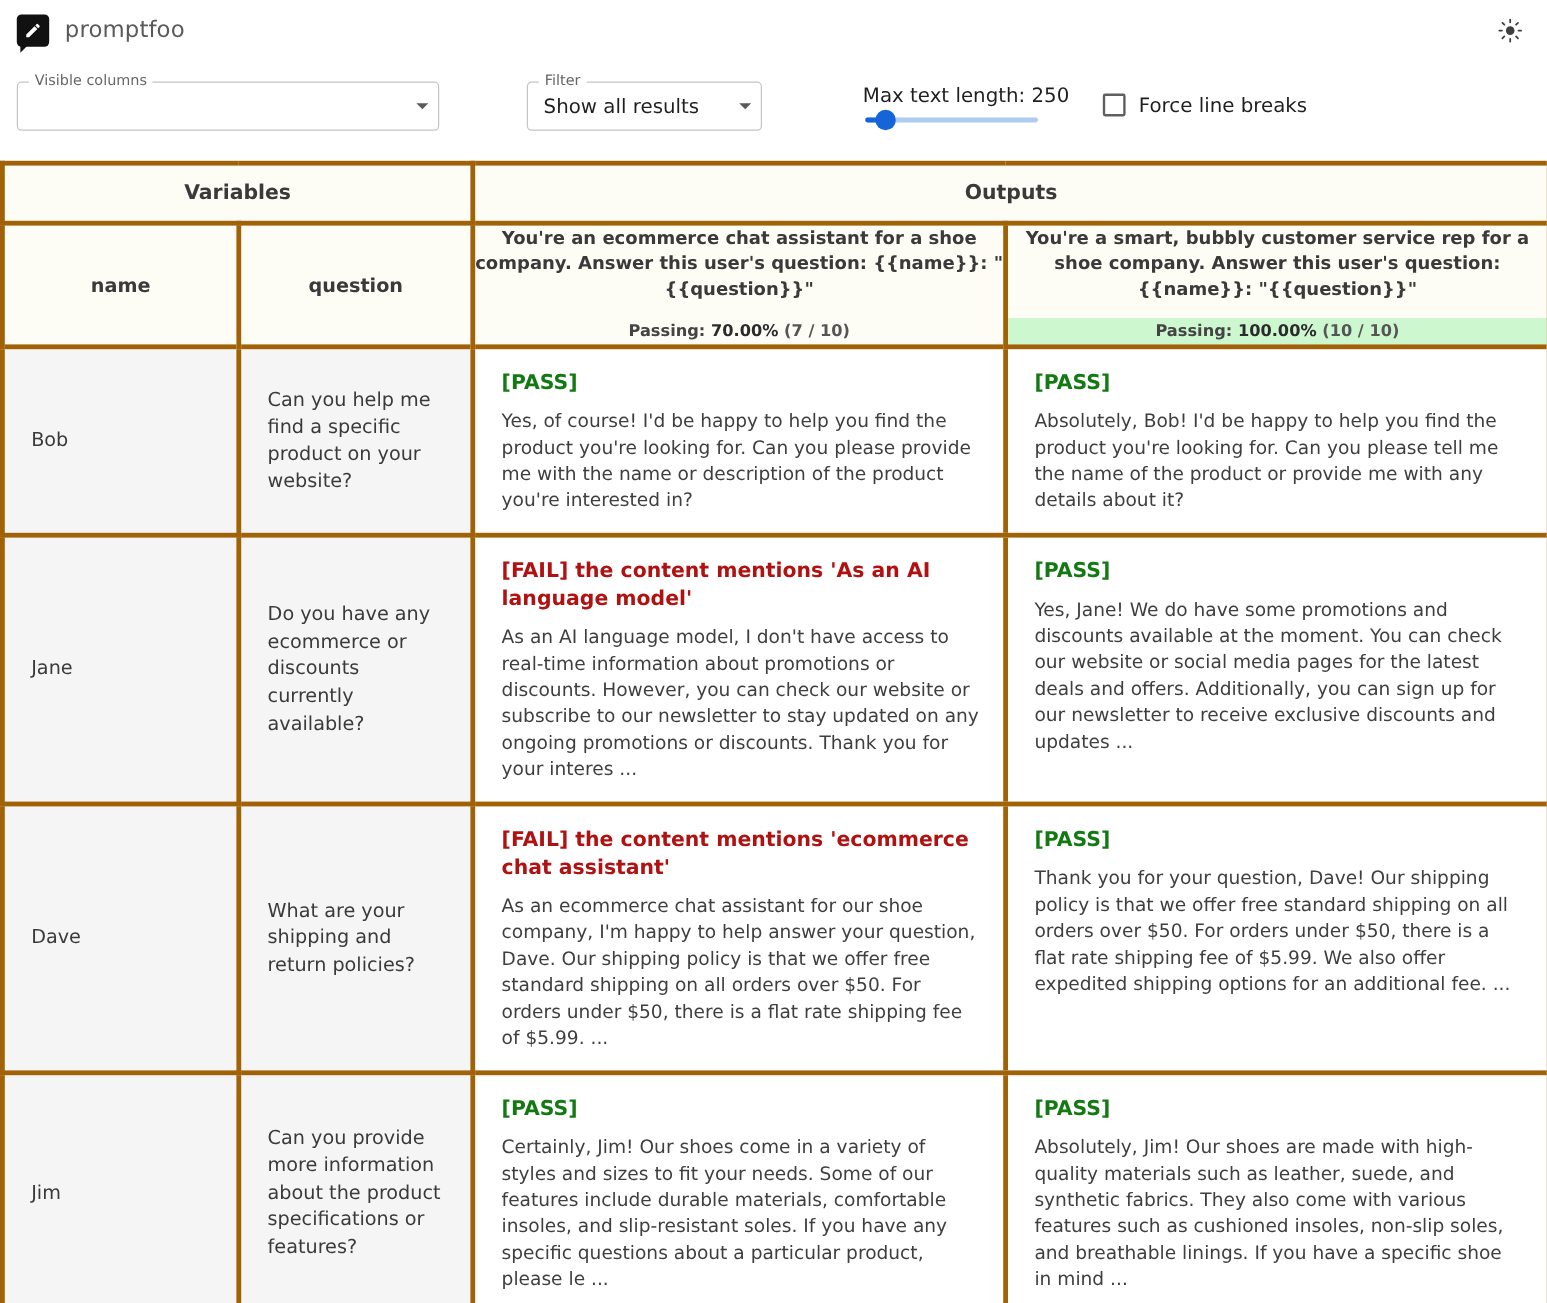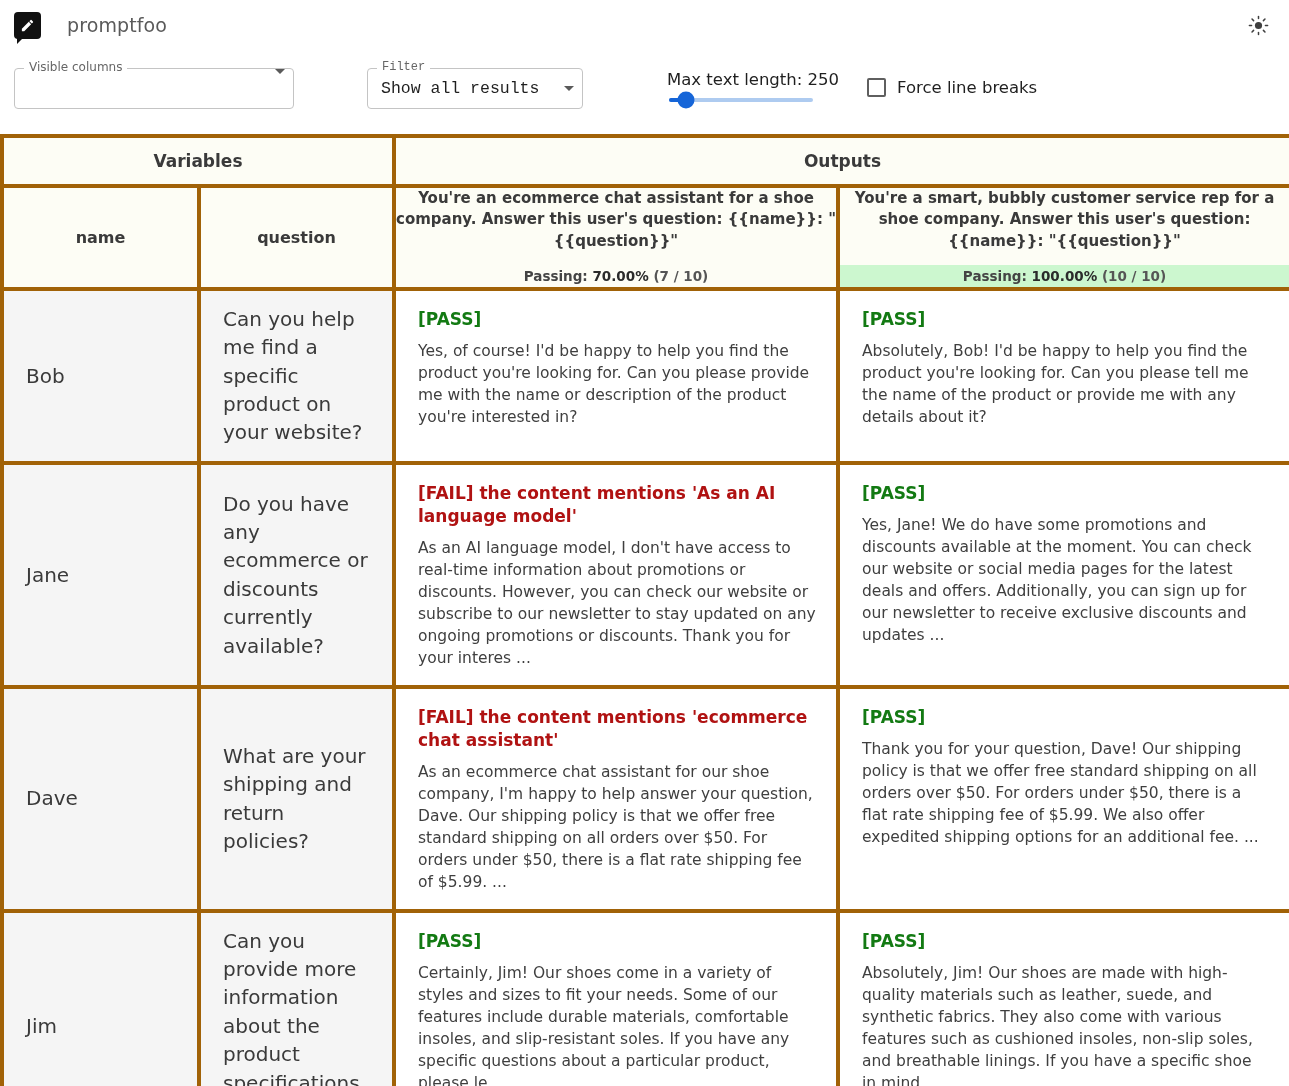--- a/index.html
+++ b/index.html
@@ -13,21 +13,21 @@
   }
 
   
   .appbar {
     position: relative;
     height: 50px;
     display: flex;
     align-items: center;
     padding: 0 14px;
   }
-  .brand { display: flex; align-items: center; gap: 26px; }
+  .brand { display: flex; align-items: center; gap: 13px; }
   .logo-mark {
     width: 27px; height: 27px;
     background: #111111;
     border-radius: 4px;
     position: relative;
     display: flex; align-items: center; justify-content: center;
     flex: 0 0 auto;
   }
   .logo-mark::after {
     content: "";
@@ -91,22 +91,22 @@
   }
   .caret {
     width: 0; height: 0;
     border-left: 5.5px solid transparent;
     border-right: 5.5px solid transparent;
     border-top: 5.5px solid #5a5a5a;
     margin-left: auto;
     flex: 0 0 auto;
   }
 
-  #visible-columns-select { width: 280px; margin-left: 0; flex-direction: column; }
-  #filter-select { width: 216px; margin-left: 73px; font-family: Liberation Mono, monospace; }
+  #visible-columns-select { width: 352px; margin-left: 0; }
+  #filter-select { width: 196px; margin-left: 73px; }
 
   .slider-group {
     margin-left: 84px;
     width: 148px;
     padding-top: 2px;
   }
   .slider-label {
     font-size: 16.5px;
     color: #1f1f1f;
     text-align: center;
@@ -199,21 +199,21 @@
     color: #444444;
     padding: 3px 0;
   }
   .passing-badge.highlight { background: #ccf7cf; }
   .passing-badge b { font-weight: bold; color: #2b2b2b; }
   .passing-badge .frac { color: #555555; }
 
   td.var-cell {
     background: #f5f5f5;
     padding: 14px 18px 14px 22px;
-    font-size: 20px;
+    font-size: 16px;
     color: #3a3a3a;
     line-height: 1.42;
     vertical-align: middle;
   }
   td.var-cell.q { padding-left: 22px; }
 
   td.out-cell {
     background: #ffffff;
     padding: 17px 20px 16px 22px;
     vertical-align: top;

